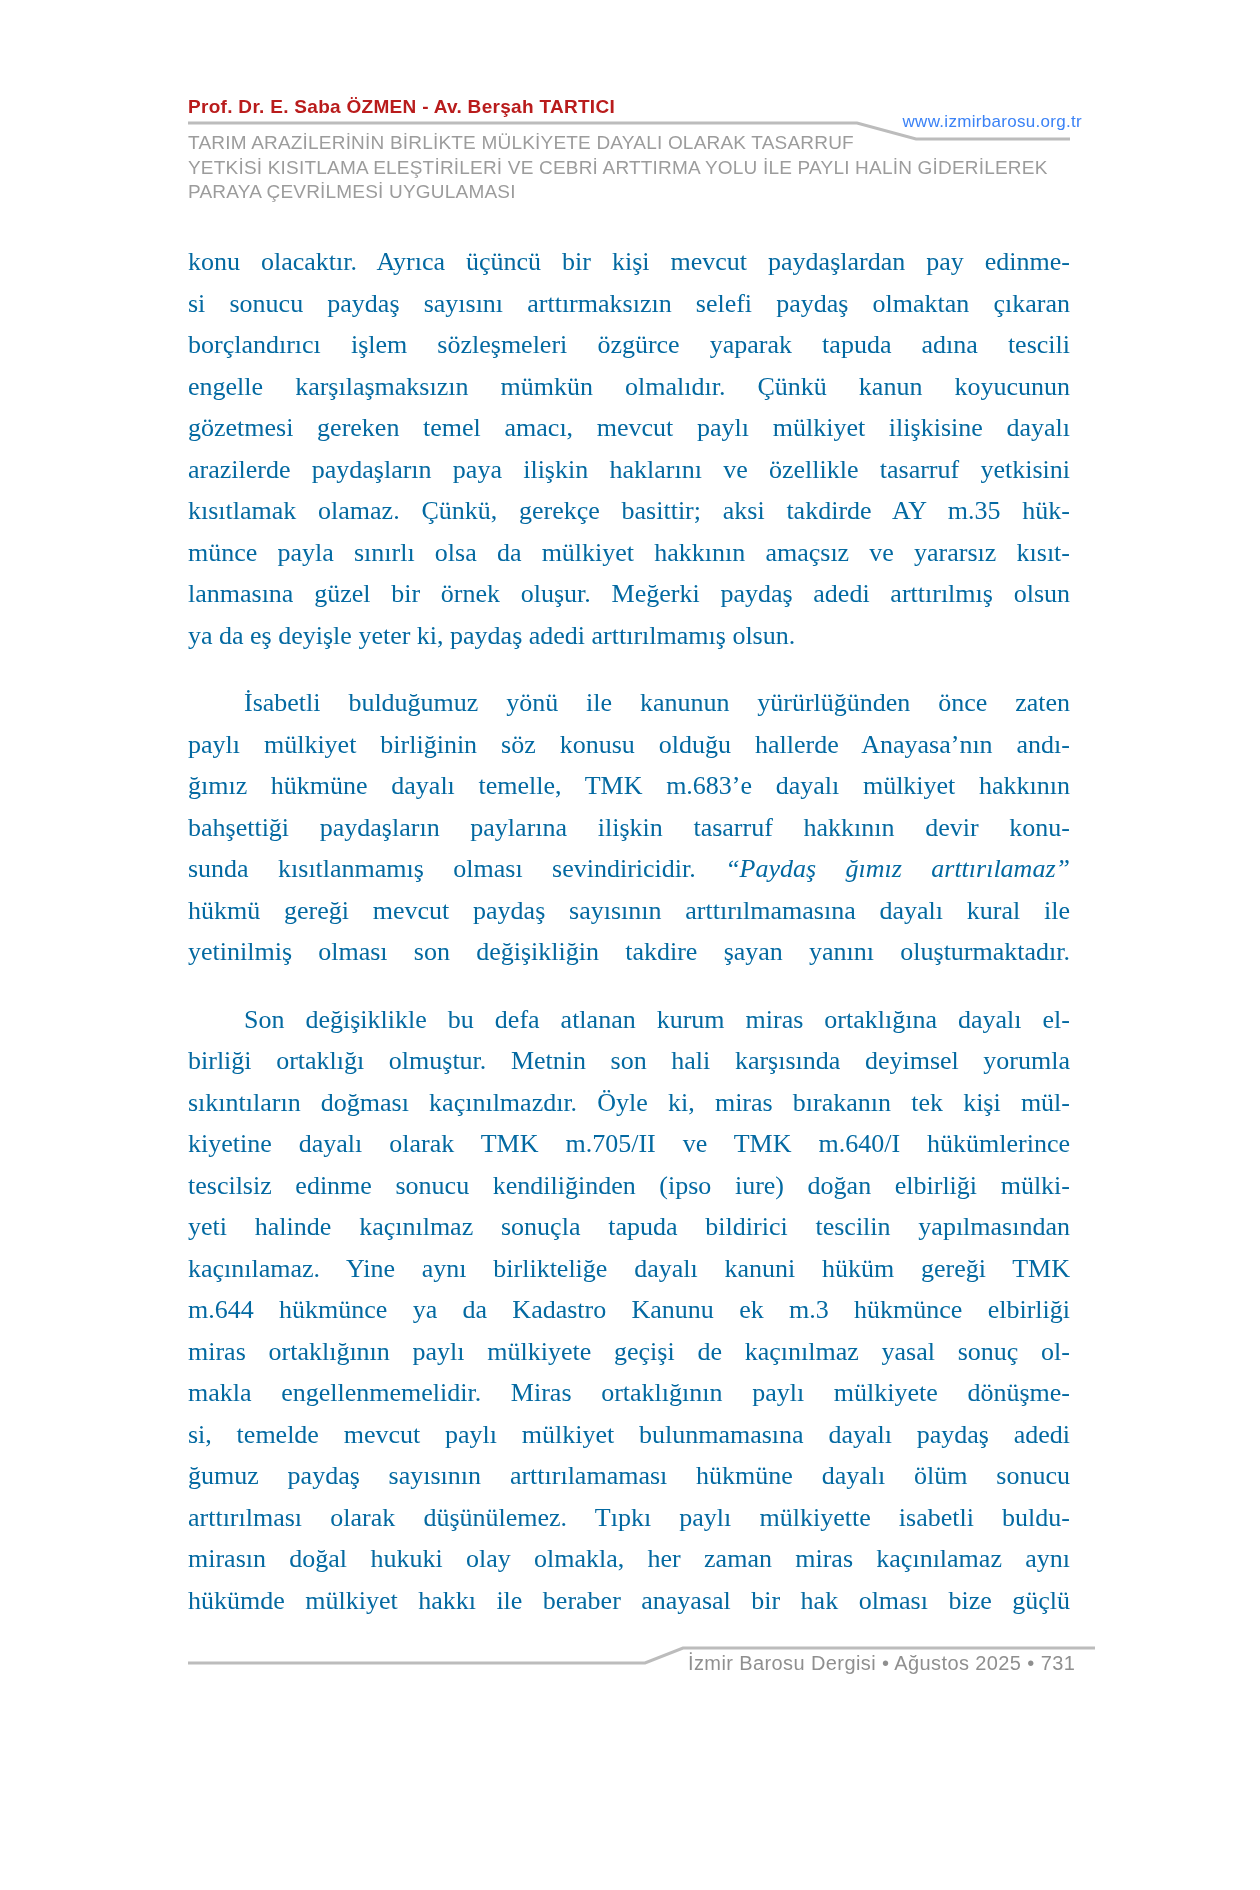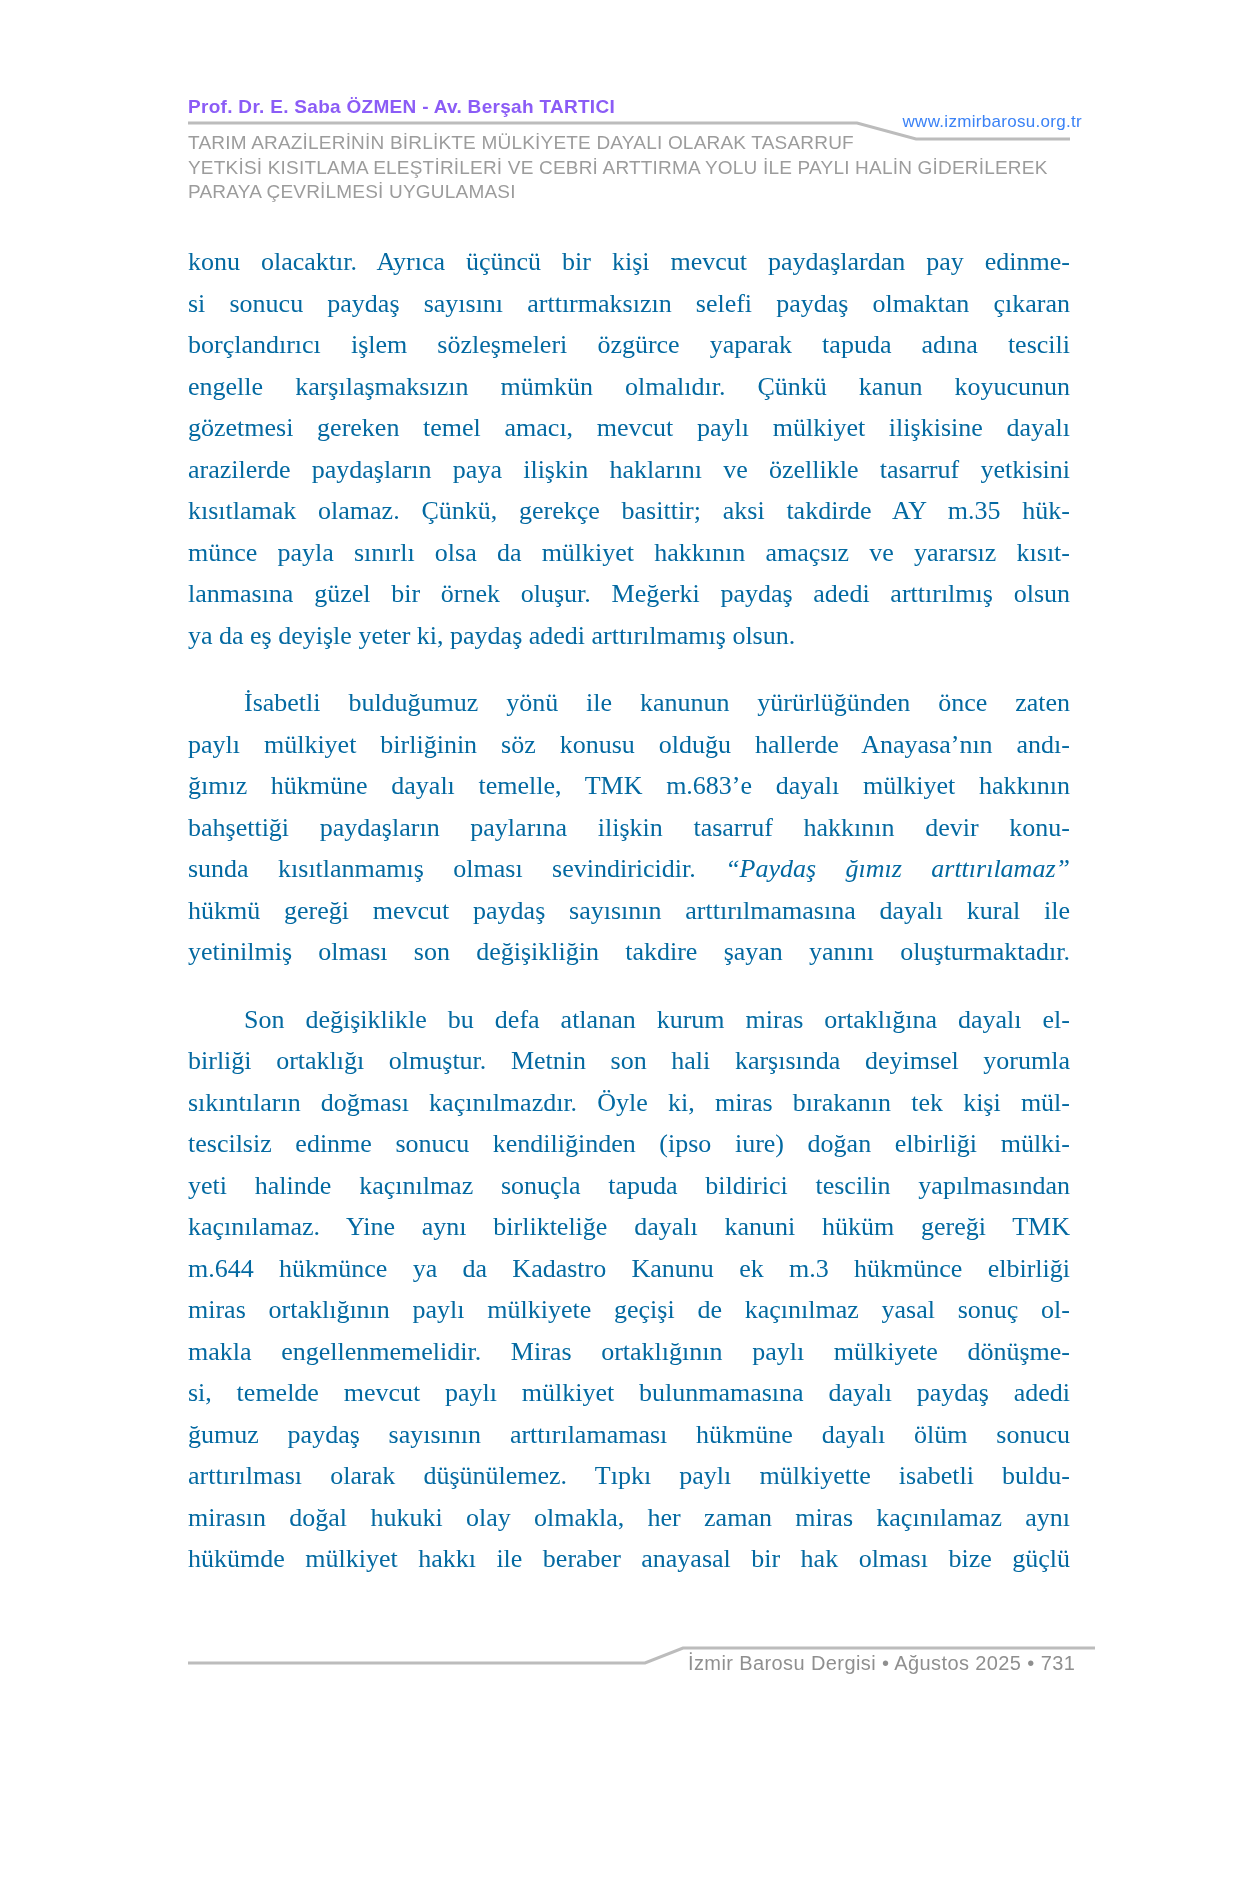--- a/index.html
+++ b/index.html
@@ -4,21 +4,21 @@
 <style>
   html,body { margin:0; padding:0; background:#e8e8e8; }
   .page {
     position:relative; width:1260px; height:1890px; margin:0 auto;
     background:#ffffff; overflow:hidden;
     font-family:"Liberation Sans", sans-serif;
   }
   
   .author {
     position:absolute; left:188px; top:96px;
-    font-size:19px; font-weight:bold; color:#8b5cf6; letter-spacing:0.3px;
+    font-size:19px; font-weight:bold; color:#b91c1c; letter-spacing:0.3px;
     white-space:nowrap;
   }
   .website {
     position:absolute; right:178px; top:112px;
     font-size:17px; color:#3b82f6; letter-spacing:0.3px; white-space:nowrap;
   }
   .rule-svg { position:absolute; left:0; top:0; pointer-events:none; }
   .article-title {
     position:absolute; left:188px; top:131px;
     font-size:19px; line-height:24.5px; color:#9c9c9c; letter-spacing:0.2px;
@@ -79,20 +79,21 @@
         <div class="line"><span>ğımız hükmüne dayalı temelle, TMK m.683’e dayalı mülkiyet hakkının</span></div>
         <div class="line"><span>bahşettiği paydaşların paylarına ilişkin tasarruf hakkının devir konu-</span></div>
         <div class="line"><span>sunda kısıtlanmamış olması sevindiricidir. </span><span class="it">“Paydaş ğımız arttırılamaz”</span></div>
         <div class="line"><span>hükmü gereği mevcut paydaş sayısının arttırılmamasına dayalı kural ile</span></div>
         <div class="line"><span>yetinilmiş olması son değişikliğin takdire şayan yanını oluşturmaktadır.</span></div>
       </div>
       <div class="para">
         <div class="line indent"><span>Son değişiklikle bu defa atlanan kurum miras ortaklığına dayalı el-</span></div>
         <div class="line"><span>birliği ortaklığı olmuştur. Metnin son hali karşısında deyimsel yorumla</span></div>
         <div class="line"><span>sıkıntıların doğması kaçınılmazdır. Öyle ki, miras bırakanın tek kişi mül-</span></div>
+        <div class="line"><span>kiyetine dayalı olarak TMK m.705/II ve TMK m.640/I hükümlerince</span></div>
         <div class="line"><span>tescilsiz edinme sonucu kendiliğinden (ipso iure) doğan elbirliği mülki-</span></div>
         <div class="line"><span>yeti halinde kaçınılmaz sonuçla tapuda bildirici tescilin yapılmasından</span></div>
         <div class="line"><span>kaçınılamaz. Yine aynı birlikteliğe dayalı kanuni hüküm gereği TMK</span></div>
         <div class="line"><span>m.644 hükmünce ya da Kadastro Kanunu ek m.3 hükmünce elbirliği</span></div>
         <div class="line"><span>miras ortaklığının paylı mülkiyete geçişi de kaçınılmaz yasal sonuç ol-</span></div>
         <div class="line"><span>makla engellenmemelidir. Miras ortaklığının paylı mülkiyete dönüşme-</span></div>
         <div class="line"><span>si, temelde mevcut paylı mülkiyet bulunmamasına dayalı paydaş adedi</span></div>
         <div class="line"><span>ğumuz paydaş sayısının arttırılamaması hükmüne dayalı ölüm sonucu</span></div>
         <div class="line"><span>arttırılması olarak düşünülemez. Tıpkı paylı mülkiyette isabetli buldu-</span></div>
         <div class="line"><span>mirasın doğal hukuki olay olmakla, her zaman miras kaçınılamaz aynı</span></div>

